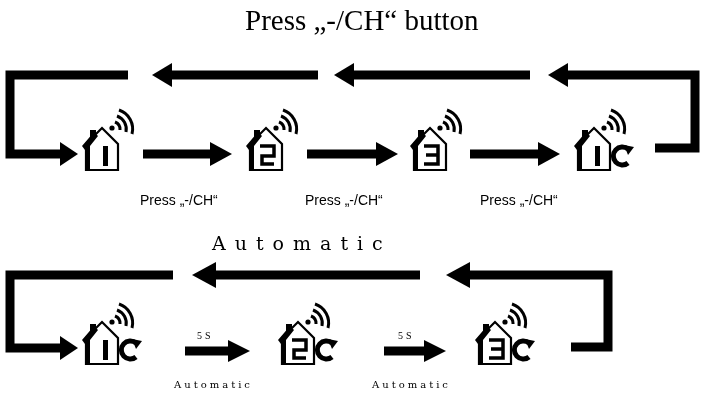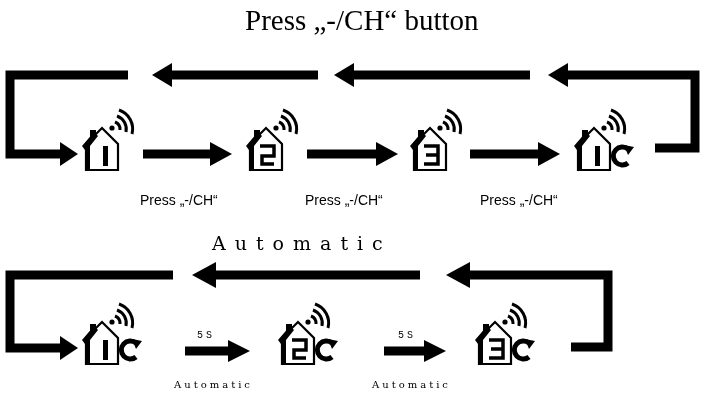--- a/index.html
+++ b/index.html
@@ -2,21 +2,21 @@
 <html><head>
 <meta charset="utf-8">
 <style>
   html,body{margin:0;padding:0;background:#fff;}
   body{width:704px;height:406px;position:relative;overflow:hidden;}
   .svg{position:absolute;left:0;top:0;}
   .t{position:absolute;color:#000;white-space:nowrap;}
   .title1{font-family:"Liberation Serif",serif;font-size:29px;left:245px;top:4px;}
   .press{font-family:Liberation Sans, sans-serif;font-size:14px;top:192px;}
   .auto-title{font-family:"DejaVu Serif",serif;font-size:19px;left:212px;top:232px;letter-spacing:9px;}
-  .five{font-family:Liberation Mono, monospace;font-size:10px;top:330px;letter-spacing:3px;}
+  .five{font-family:Liberation Serif, serif;font-size:10px;top:330px;letter-spacing:3px;}
   .auto-small{font-family:"DejaVu Serif",serif;font-size:10px;top:379px;letter-spacing:3px;}
 </style>
 </head>
 <body>
 
 <svg class="svg" width="704" height="406" viewBox="0 0 704 406">
   <defs>
     <g id="house">
 
       <path d="M4 16 L20 0 L36 16 L36 42 L4 42 Z" fill="none" stroke="#000" stroke-width="2.2"></path>

